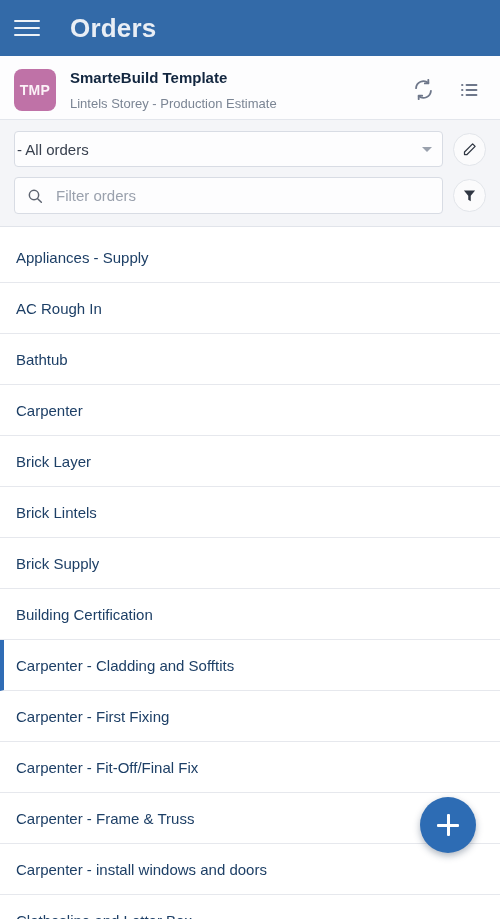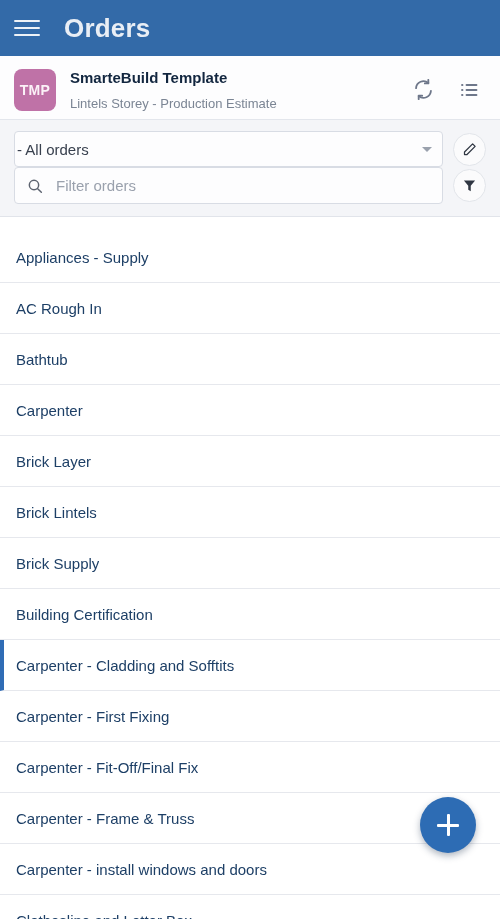--- a/index.html
+++ b/index.html
@@ -42,21 +42,21 @@
     flex: none;
   }
   .hamburger i {
     display: block;
     height: 2px;
     width: 26px;
     background: #eef2f7;
     border-radius: 1px;
   }
   .appbar-title {
-    margin-left: 24px;
+    margin-left: 30px;
     color: #e9eef5;
     font-size: 26px;
     font-weight: bold;
     letter-spacing: .2px;
     line-height: 1;
   }
 
   
   .subheader {
     height: 64px;
@@ -127,21 +127,21 @@
   .toolbar {
     background: #f4f5f8;
     padding: 11px 14px 12px 14px;
     box-sizing: border-box;
     border-bottom: 1px solid #e1e4ea;
   }
   .toolbar-row {
     display: flex;
     align-items: center;
   }
-  .toolbar-row + .toolbar-row { }
+  .toolbar-row + .toolbar-row { margin-top: 10px; }
 
   .select-box {
     flex: 1 1 auto;
     height: 36px;
     background: #fdfdfe;
     border: 1px solid #d8dce4;
     border-radius: 4px;
     display: flex;
     align-items: center;
     padding: 0 10px 0 2px;

